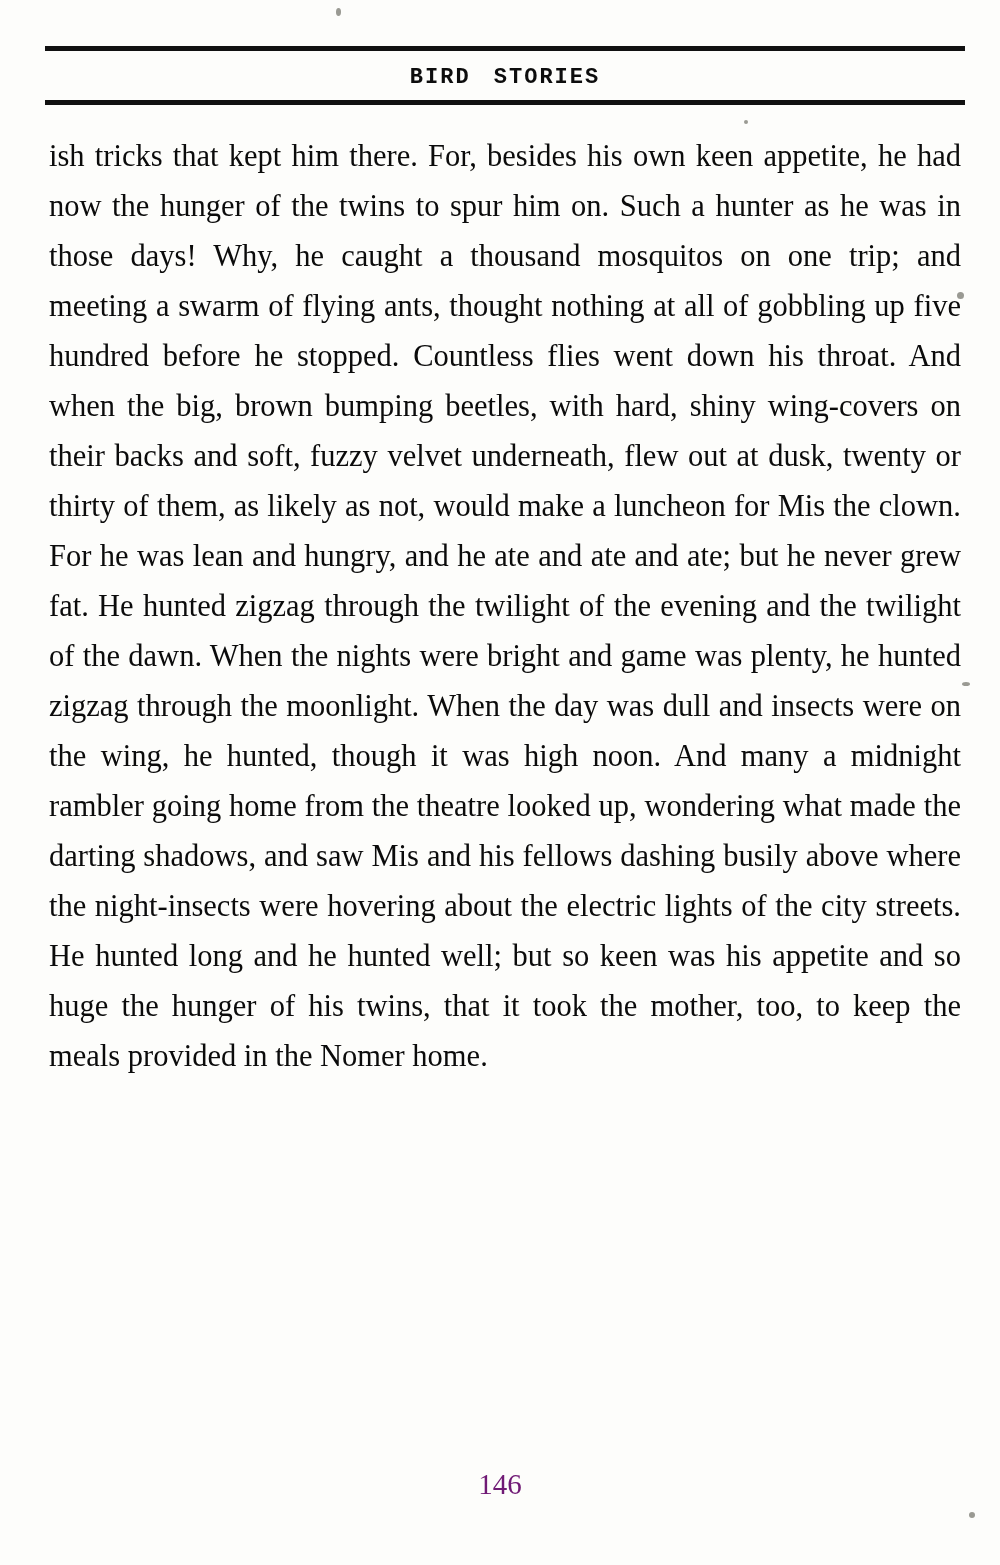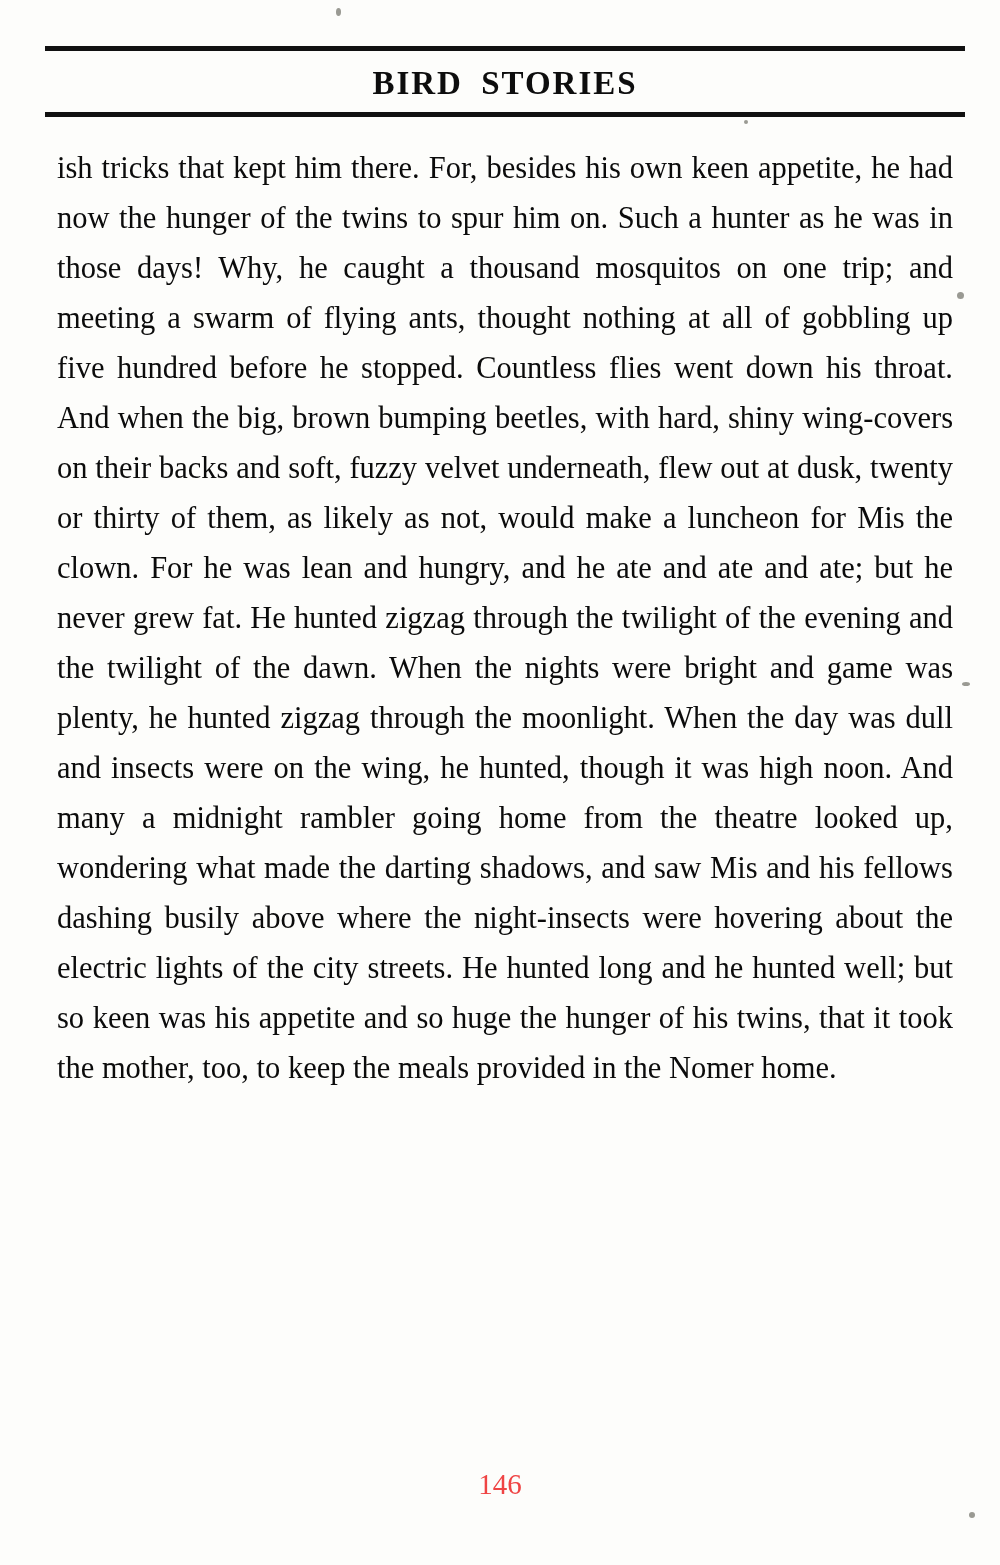--- a/index.html
+++ b/index.html
@@ -21,58 +21,58 @@
     top: 46px;
     width: 920px;
   }
   .rule-top {
     height: 5px;
     background: #111;
     margin: 0 0 0 0;
   }
   .running-head {
     text-align: center;
-    font-family: Liberation Serif, serif;
+    font-family: Liberation Mono, monospace;
     font-weight: bold;
-    font-size: 33px;
+    font-size: 22px;
     letter-spacing: 2px;
     padding: 14px 0 10px 0;
     color: #0d0d0d;
     word-spacing: 8px;
   }
   .rule-bottom {
     height: 5px;
     background: #111;
   }
   .body-text {
     margin-top: 26px;
     font-family: "Liberation Serif", "DejaVu Serif", serif;
     font-size: 30.5px;
     line-height: 50px;
     color: #0b0b0b;
     text-align: justify;
     text-justify: inter-word;
     width: 920px;
   }
   .body-text p {
-    margin: 12px;
+    margin: 4px;
     font-family: Liberation Serif, serif;
   }
   .body-text p.indent {
     text-indent: 56px;
   }
   .folio {
     position: absolute;
     left: 0;
     right: 0;
     top: 1468px;
     text-align: center;
     font-family: "Liberation Serif", "DejaVu Serif", serif;
     font-size: 29px;
-    color: #ef4444;
+    color: #701a75;
   }
   .speck {
     position: absolute;
     background: #9a9a93;
     border-radius: 50%;
   }
   .speck.s1 { left: 336px; top: 8px; width: 5px; height: 8px; }
   .speck.s2 { left: 957px; top: 292px; width: 7px; height: 7px; }
   .speck.s3 { left: 962px; top: 682px; width: 8px; height: 4px; }
   .speck.s4 { left: 969px; top: 1512px; width: 6px; height: 6px; }

